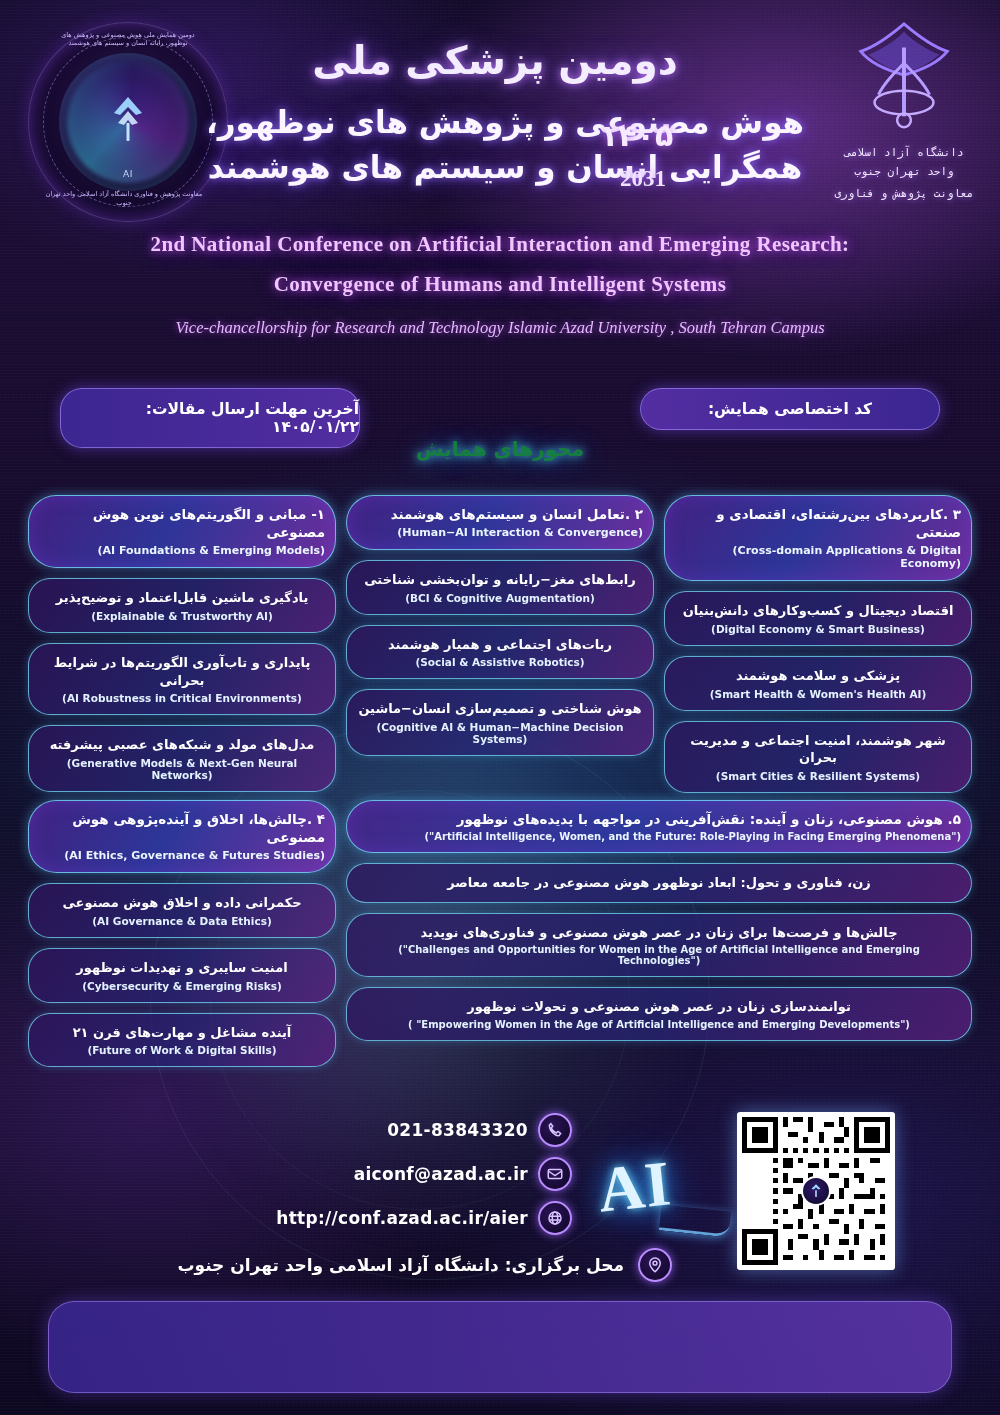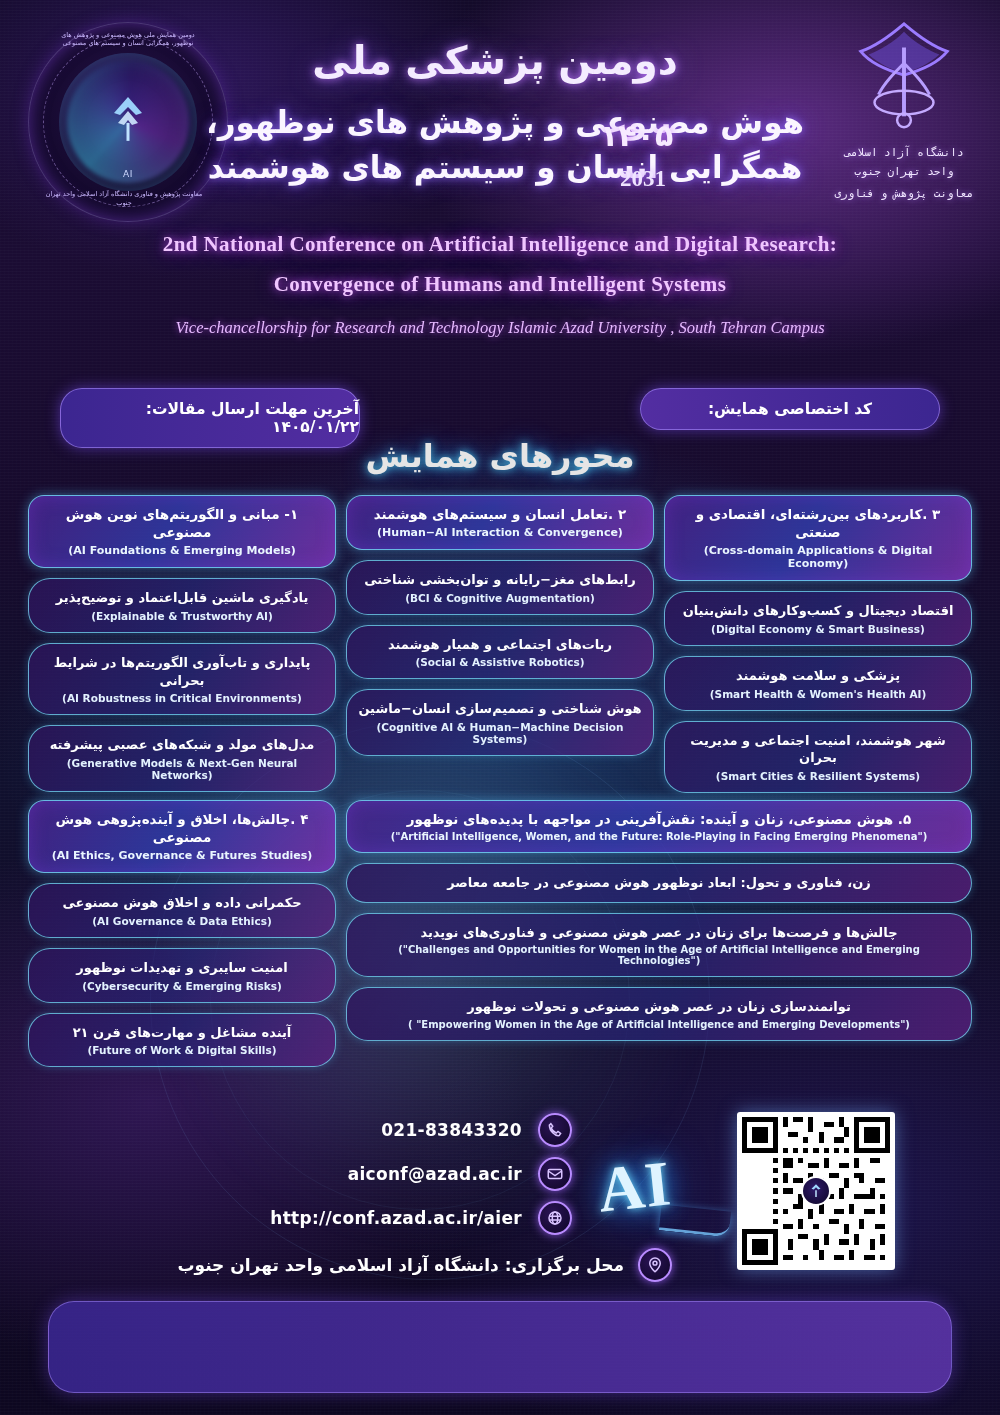--- a/index.html
+++ b/index.html
@@ -145,35 +145,35 @@
     border-radius: 22px;
     background: linear-gradient(90deg, rgba(86,48,168,0.95), rgba(62,40,150,0.95));
     border: 1px solid rgba(170,140,255,0.6);
     box-shadow: 0 0 14px rgba(110,70,220,0.6);
     display:flex; align-items:center; justify-content:center;
     font-size: 15.5px; font-weight:700; color:#fff;
   }
 
   .axes-title {
     position:absolute; left:0; right:0; top: 437px; text-align:center;
-    font-size: 32px; font-weight: 800; color:#e5e5e5;
+    font-size: 20px; font-weight: 800; color:#15803d;
     text-shadow: 0 0 10px rgba(80,220,255,0.9), 0 0 24px rgba(40,140,255,0.8);
   }
 
   
   .grid {
     position:absolute; left: 28px; top: 495px; width: 944px;
     display:flex; flex-direction: row-reverse; gap: 10px;
   }
   .col { width: 308px; display:flex; flex-direction:column; gap: 10px; }
 
   .cat {
-    border-radius: 16px;
+    border-radius: 28px;
     padding: 9px 10px 10px;
-    text-align:center;
+    text-align:right;
     border: 1.5px solid rgba(120,235,255,0.75);
     background: linear-gradient(120deg, rgba(72,36,140,0.88), rgba(50,60,170,0.85) 45%, rgba(120,50,170,0.88));
     box-shadow: 0 0 12px rgba(90,200,255,0.45), 0 0 18px rgba(120,60,220,0.35) inset;
   }
   .cat .fa { font-size: 13.5px; font-weight: 700; color:#ffffff; line-height:1.35; }
   .cat .en { font-size: 11px; font-weight: 700; color:#eaf6ff; margin-top: 3px; direction:ltr; }
 
   .sub {
     border-radius: 22px;
     padding: 10px 10px 10px;
@@ -190,21 +190,21 @@
     position:absolute; left: 28px; top: 800px; width: 944px;
     display:flex; flex-direction: row-reverse; gap: 10px;
   }
   .col-narrow { width: 308px; display:flex; flex-direction:column; gap:10px; }
   .col-wide { width: 626px; display:flex; flex-direction:column; gap:10px; }
   .col-wide .sub .en, .col-wide .cat .en { font-size: 10px; }
   .col-wide .sub .en.small { font-size: 8.8px; }
 
   
   .contacts { position:absolute; left: 52px; top: 1108px; width: 520px; }
-  .crow { display:flex; flex-direction:row; align-items:center; gap: 16px; height: 44px; }
+  .crow { display:flex; flex-direction:row; align-items:center; gap: 10px; height: 44px; }
   .cicon {
     width: 34px; height: 34px; border-radius: 50%;
     border: 2px solid #b98bff;
     background: radial-gradient(circle at 40% 35%, #2a1355, #0f0726);
     box-shadow: 0 0 10px rgba(160,100,255,0.8);
     display:flex; align-items:center; justify-content:center;
     flex: 0 0 auto;
   }
   .ctext { font-size: 17px; font-weight:700; color:#ffffff; direction:ltr; letter-spacing:.3px; }
   .venue { position:absolute; left: 52px; top: 1248px; width: 620px;
@@ -268,21 +268,21 @@
     <div class="ring"></div>
     <div class="ring2"></div>
     <div class="swirl"></div>
     <svg class="bird" viewBox="0 0 60 56">
       <path d="M30 4 L44 20 L38 22 L30 14 L22 22 L16 20 Z" fill="#9fd8ff" opacity=".95"></path>
       <path d="M30 18 L40 30 L34 32 L30 27 L26 32 L20 30 Z" fill="#cfe9ff" opacity=".9"></path>
       <path d="M30 30 L30 48" stroke="#bfe4ff" stroke-width="3"></path>
     </svg>
     <div class="lbl">AI</div>
     <div style="position:absolute;left:0;right:8px;bottom:14px;text-align:center;font-size:6.5px;color:#cbb9ff;line-height:1.3;padding:0 16px;">معاونت پژوهش و فناوری دانشگاه آزاد اسلامی واحد تهران جنوب</div>
-    <div style="position:absolute;left:0;right:0;top:8px;text-align:center;font-size:6.5px;color:#cbb9ff;line-height:1.3;padding:0 22px;">دومین همایش ملی هوش مصنوعی و پژوهش های نوظهور، همگرایی انسان و سیستم های مصنوعی</div>
+    <div style="position:absolute;left:0;right:0;top:8px;text-align:center;font-size:6.5px;color:#cbb9ff;line-height:1.3;padding:0 22px;">دومین همایش ملی هوش مصنوعی و پژوهش های نوظهور، رایانه انسان و سیستم های هوشمند</div>
   </div>
 
   <div class="logo-right">
     <svg class="azad" viewBox="0 0 120 120">
       <path d="M60 6 C74 18 92 30 104 34 C96 44 82 52 60 58 C38 52 24 44 16 34 C28 30 46 18 60 6 Z" fill="none" stroke="#9b7bff" stroke-width="3"></path>
       <path d="M60 14 C70 24 84 33 96 37 C86 46 74 52 60 56 C46 52 34 46 24 37 C36 33 50 24 60 14 Z" fill="#6a4bd0" opacity=".55"></path>
       <path d="M60 30 L60 100" stroke="#b79dff" stroke-width="4"></path>
       <path d="M60 46 C50 56 40 66 34 78" stroke="#b79dff" stroke-width="3" fill="none"></path>
       <path d="M60 46 C70 56 80 66 86 78" stroke="#b79dff" stroke-width="3" fill="none"></path>
       <ellipse cx="60" cy="86" rx="30" ry="12" fill="none" stroke="#c4aaff" stroke-width="2.5"></ellipse>
@@ -290,21 +290,21 @@
     </svg>
     <div class="ar-text">دانشگاه آزاد اسلامی واحد تهران جنوب</div>
     <div class="ar-text">معاونت پژوهش و فناوری</div>
   </div>
 
   <div class="title-fa1">دومین پزشکی ملی</div>
   <div class="title-fa2">هوش مصنوعی و پژوهش های نوظهور، همگرایی انسان و سیستم های هوشمند</div>
   <div class="year-fa">۱۴۰۵</div>
   <div class="year-en">2031</div>
 
-  <div class="title-en1">2nd National Conference on Artificial Intelligence and Digital Research:</div>
+  <div class="title-en1">2nd National Conference on Artificial Interaction and Emerging Research:</div>
   <div class="title-en2">Convergence of Humans and Intelligent Systems</div>
   <div class="title-en3">Vice-chancellorship for Research and Technology Islamic Azad University , South Tehran Campus</div>
 </div>
 
 <div class="pill-deadline">آخرین مهلت ارسال مقالات: ۱۴۰۵/۰۱/۲۲</div>
 <div class="pill-code">کد اختصاصی همایش:</div>
 
 <div class="axes-title">محورهای همایش</div>
 
 <div class="grid">

